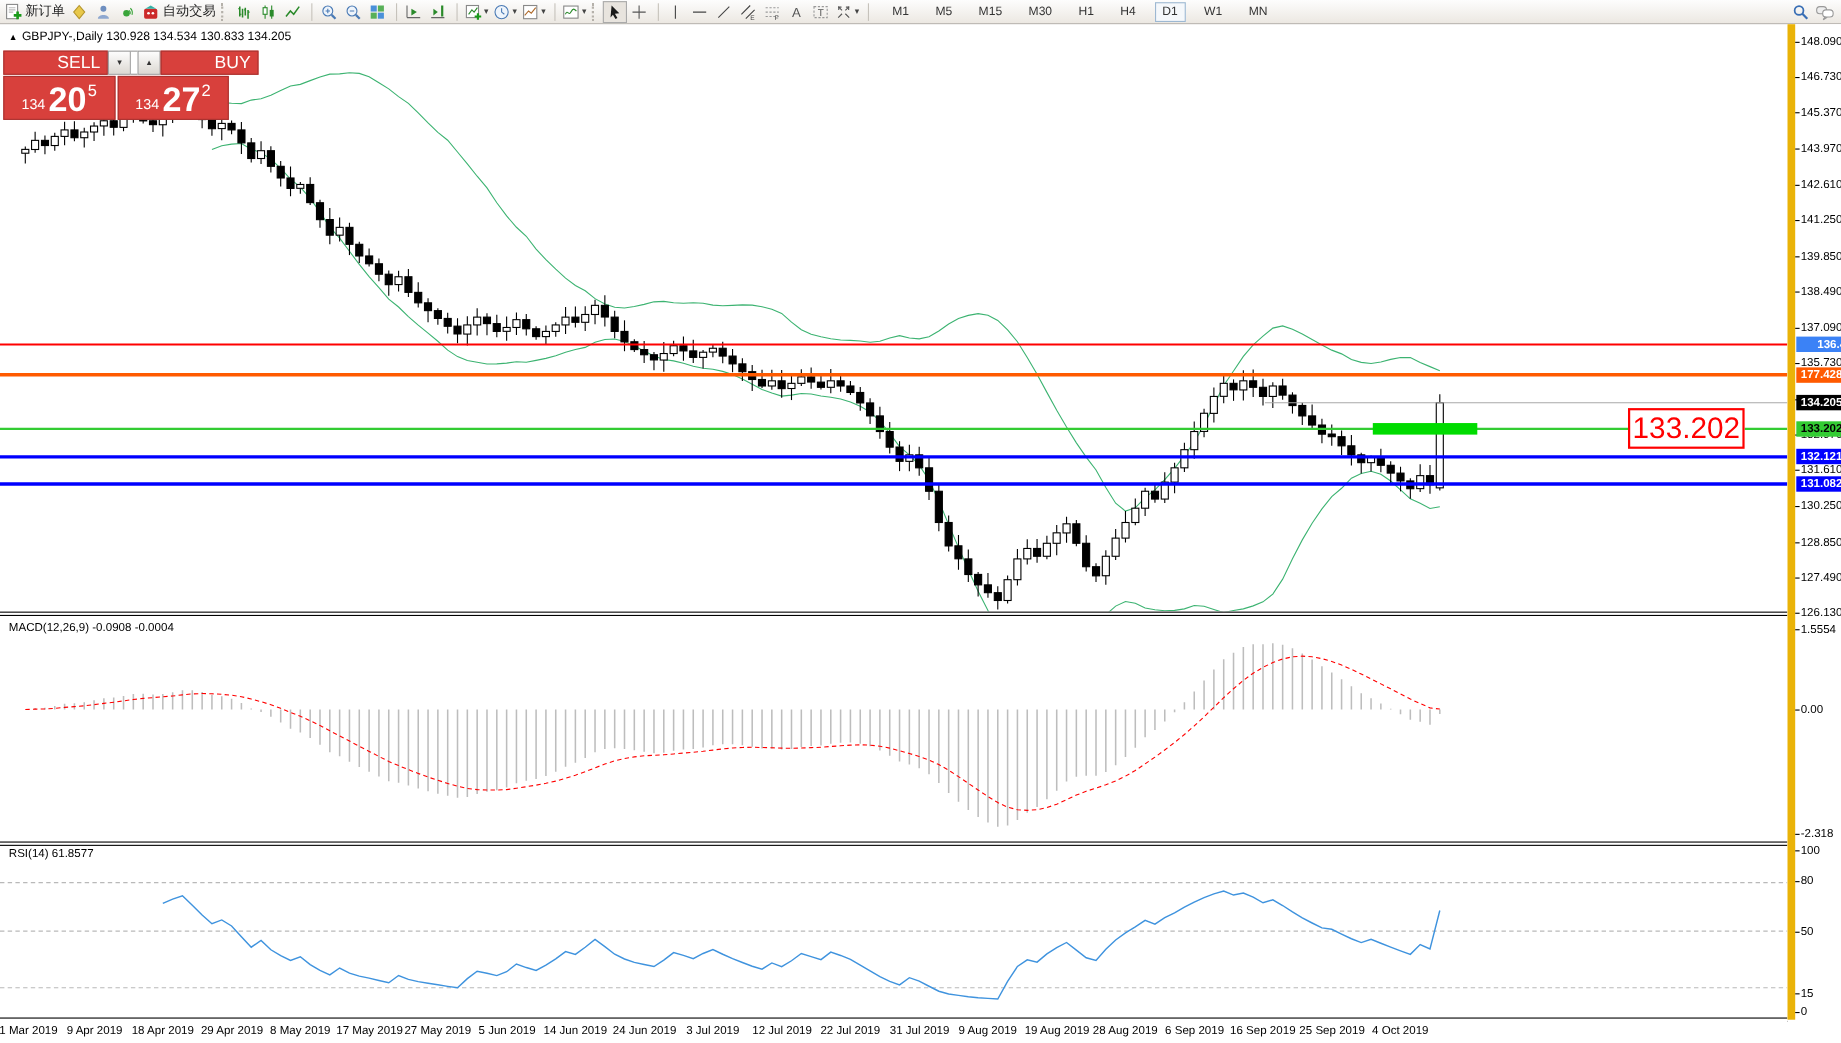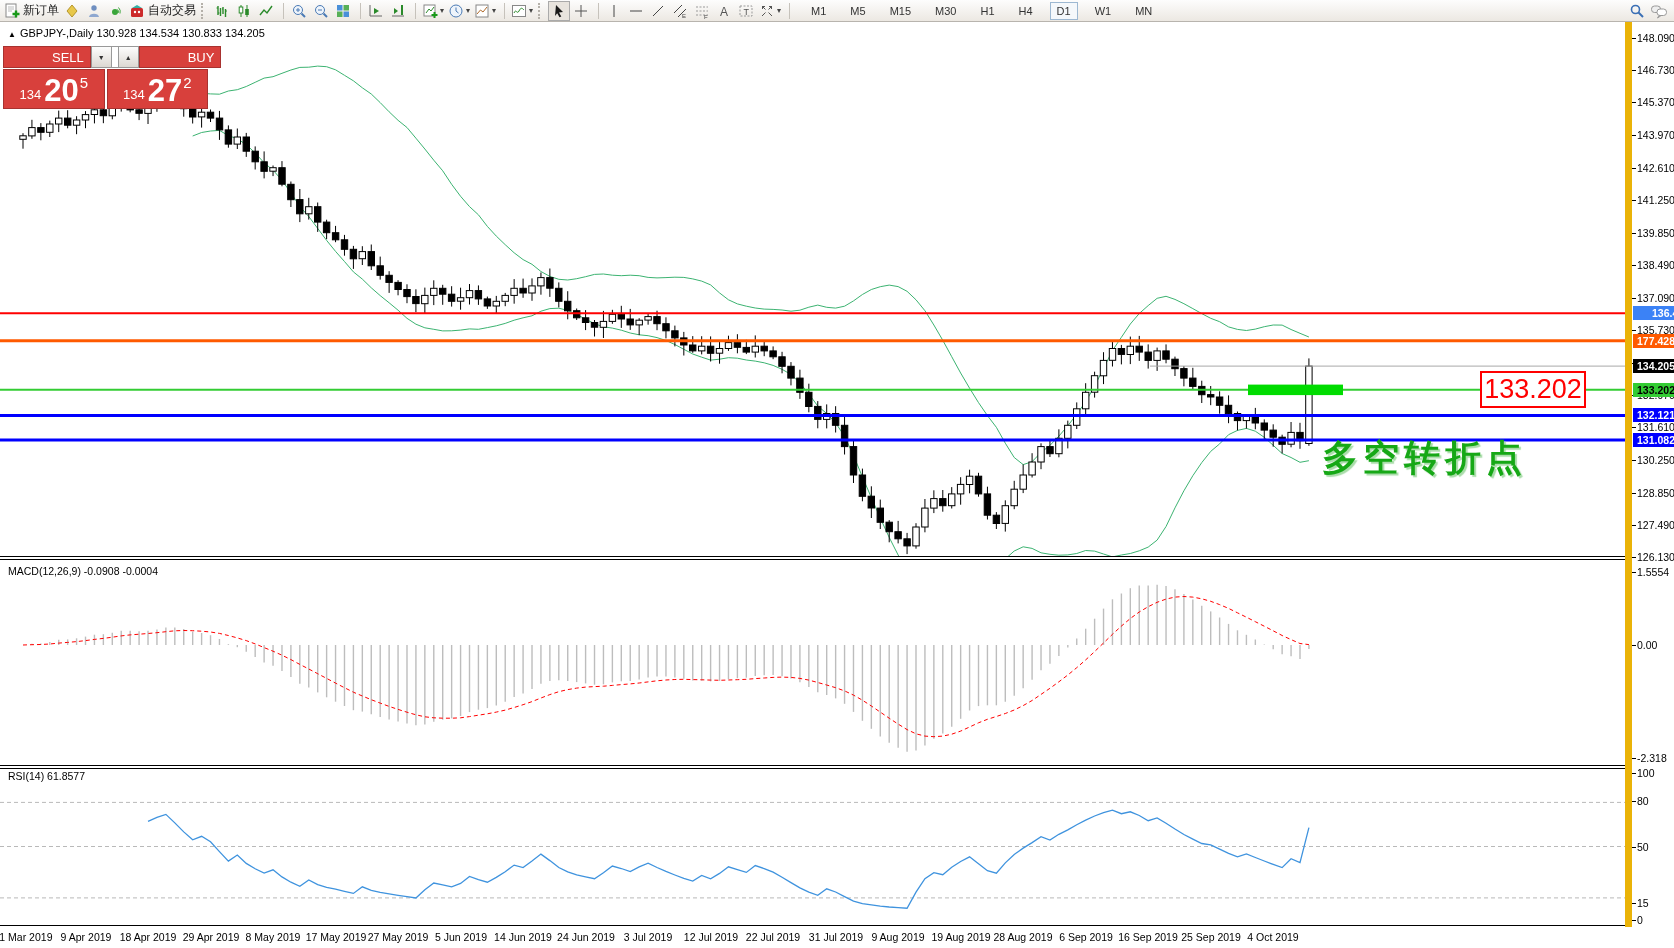--- a/index.html
+++ b/index.html
@@ -35,21 +35,21 @@
   #date-axis{position:absolute;left:0;top:927px;width:1625px;height:21px;background:#fff;}
   #date-axis span{position:absolute;top:4px;transform:translateX(-50%);font-size:10.5px;color:#000;white-space:nowrap;}
 
   
   #chart-header{position:absolute;left:8px;top:27px;font-size:11px;color:#000;z-index:6;}
   #chart-header .tri{font-size:8px;margin-right:4px;}
 
   
   #trade-panel{position:absolute;left:3px;top:46px;width:205px;z-index:7;}
   .tp-row{display:flex;height:22px;}
-  .tp-btn{background:#d8403c;border:1px solid #a83230;color:#fff;font-size:13px;flex:0 0 50px;
+  .tp-btn{background:#d8403c;border:1px solid #a83230;color:#fff;font-size:16px;flex:0 0 50px;
           text-align:center;line-height:20px;padding-left:48px;}
   .tp-step{flex:0 0 18px;background:linear-gradient(#fdfdfd,#dcd8d2);border:1px solid #999;
            font-size:7px;color:#333;text-align:center;line-height:20px;}
   #tp-vol{flex:1;border:1px solid #999;border-left:none;border-right:none;font-size:12px;
           text-align:right;padding-right:4px;min-width:0;font-family:"Liberation Sans",sans-serif;}
   .tp-prices{display:flex;margin-top:1px;height:40px;}
   .tp-price{background:#d8403c;border:1px solid #a83230;color:#fff;flex:1;display:flex;
             align-items:flex-end;justify-content:center;padding-bottom:3px;}
   .tp-price.sell{margin-right:2px;}
   .tp-price .sm{font-size:13px;margin:0 3px 3px 0;}
@@ -811,17 +811,16 @@
       </div>
       <div class="tp-price buy">
         <span class="sm">134</span>
         <span class="big">27</span>
         <span class="sup">2</span>
       </div>
     </div>
   </div>
 
   <div id="price-callout">133.202</div>
-  <div id="turning-point">多空转折点</div>
 
   <div class="panel-label" style="top:565px">MACD(12,26,9) -0.0908 -0.0004</div>
   <div class="panel-label" style="top:770px">RSI(14) 61.8577</div>
 </div>
 
 </body></html>

